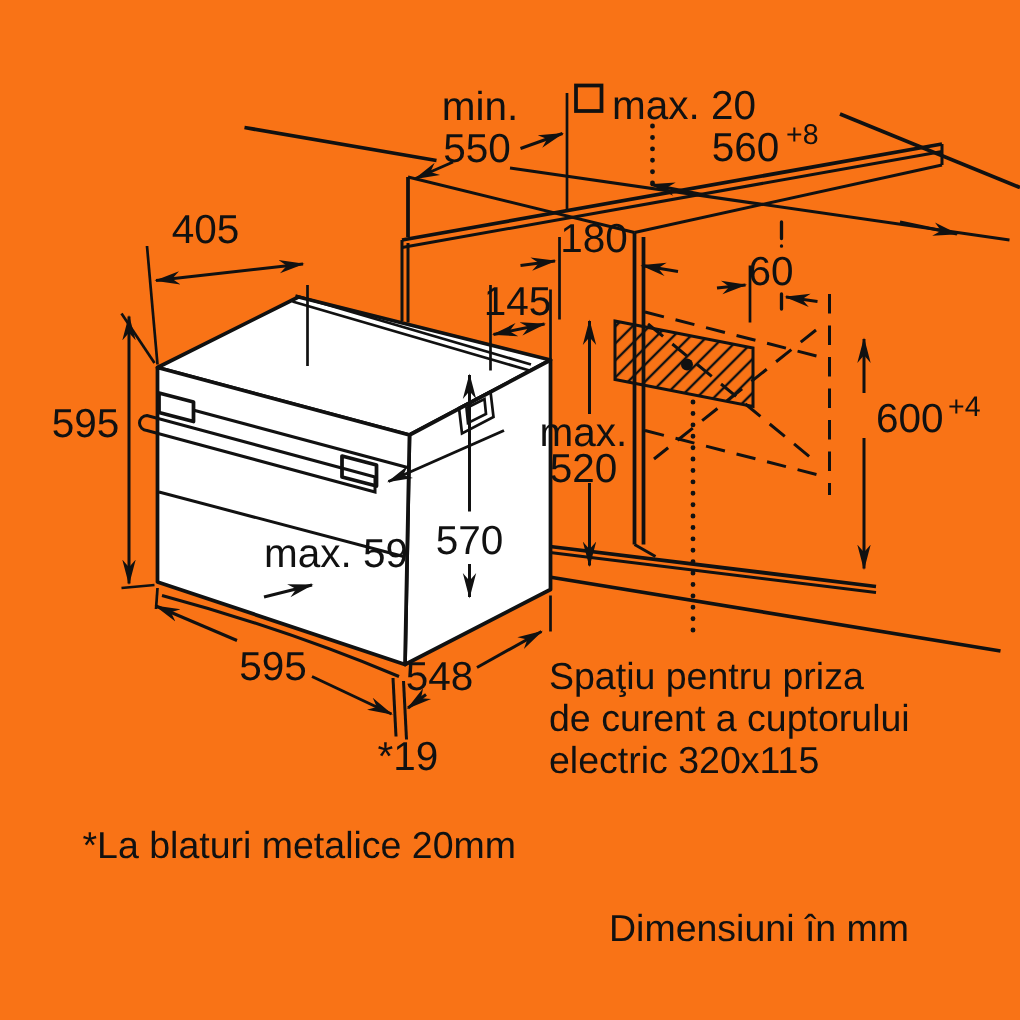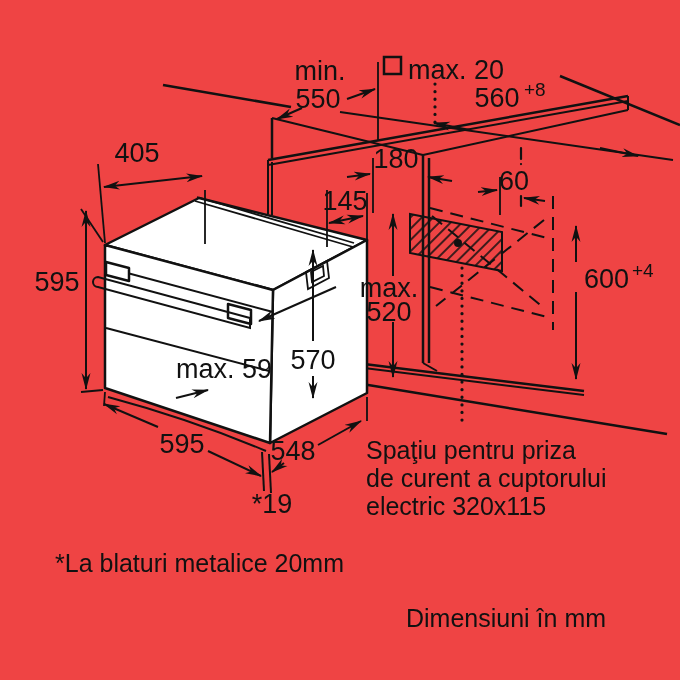--- a/index.html
+++ b/index.html
@@ -1,16 +1,16 @@
 <!DOCTYPE html>
 <html><head>
 <meta charset="utf-8">
 <style>
   html,body{margin:0;padding:0;background:#ffffff;}
-  .stage{position:relative;width:680px;height:680px;background:#ef4444;overflow:hidden;
+  .stage{position:relative;width:680px;height:680px;background:#f97316;overflow:hidden;
          font-family:"Liberation Sans", sans-serif;}
   svg{display:block}
   svg text{fill:#111;font-family:"Liberation Sans", sans-serif;}
   .dimtxt{font-size:27px;}
   .suptxt{font-size:19px;}
   .notetxt{font-size:25px;}
   .ln{stroke:#111;fill:none;}
   .w25{stroke-width:2.5;}
   .w2{stroke-width:2;}
   .w18{stroke-width:1.8;}

